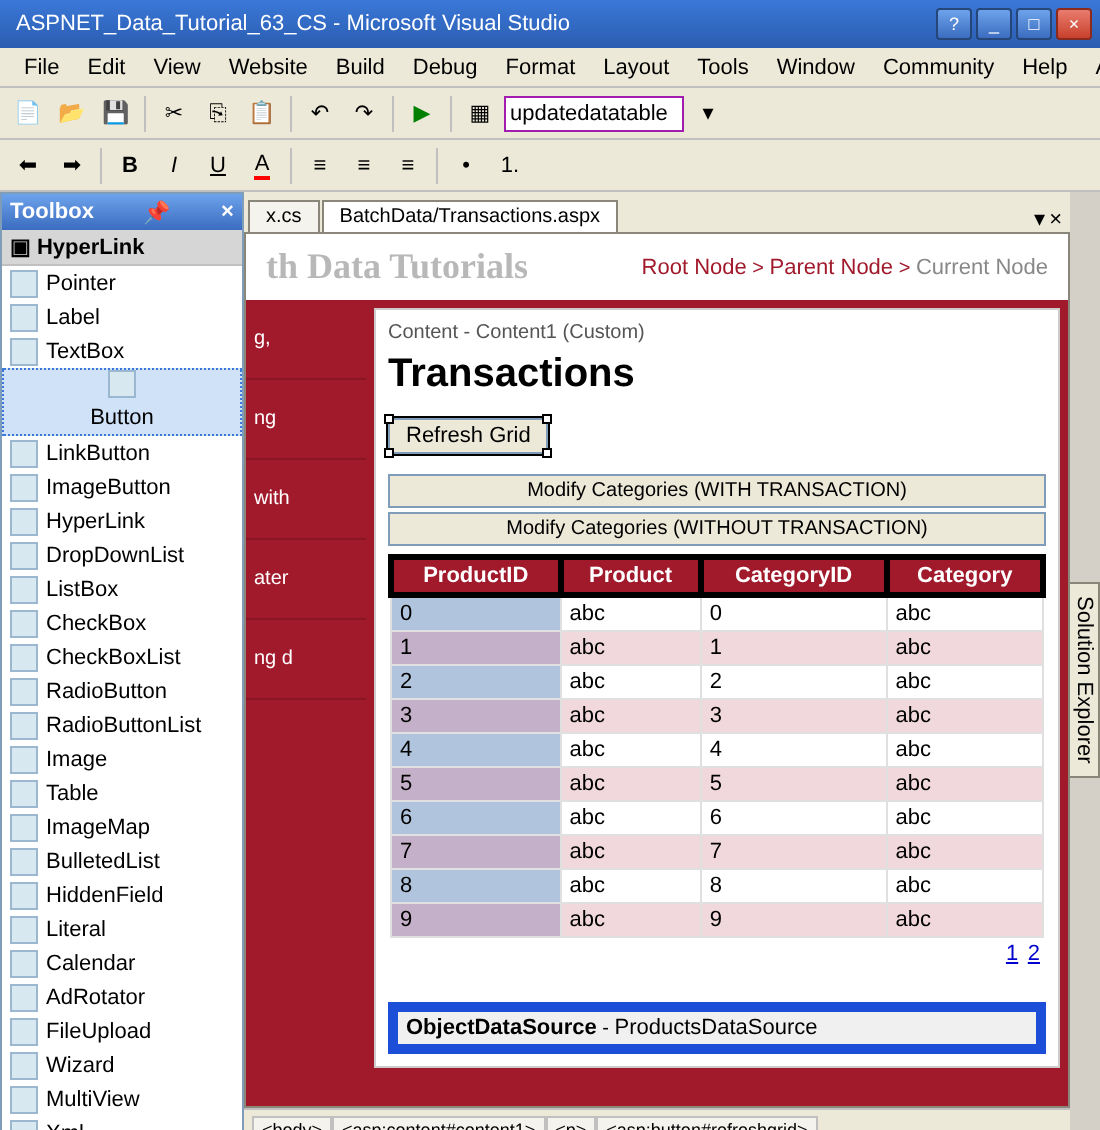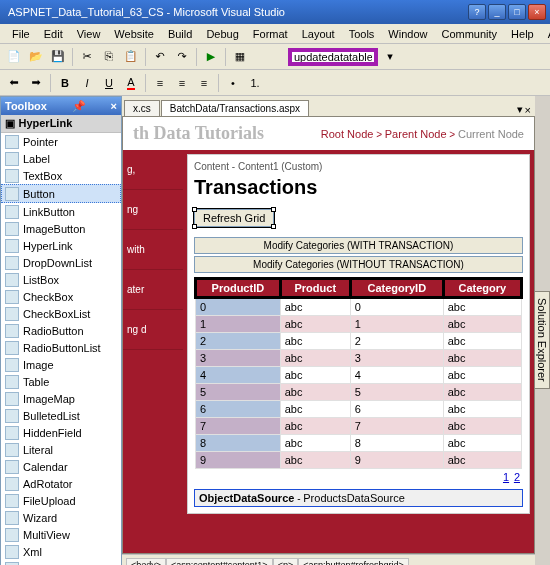--- a/index.html
+++ b/index.html
@@ -6,29 +6,29 @@
 body { background:#ece9d8; width:550px; height:565px; overflow:hidden; }
 .titlebar { background:linear-gradient(#3b78d8,#2a5db0); color:#fff; height:24px; display:flex; align-items:center; padding:0 4px; }
 .titlebar .title { flex:1; font-weight:normal; padding-left:4px; }
 .titlebar .winbtn { width:18px; height:16px; background:linear-gradient(#6da3eb,#3b6cc0); border:1px solid #26467a; margin-left:2px; display:flex; align-items:center; justify-content:center; color:#fff; font-size:9px; border-radius:2px;}
 .titlebar .winbtn.close { background:linear-gradient(#e97c6e,#c8412c); border-color:#8a2a1c;}
 .menubar { background:#ece9d8; height:20px; display:flex; align-items:center; padding:0 6px; gap:2px; border-bottom:1px solid #c0c0c0;}
 .menubar span { padding:2px 6px; }
 .toolbar { background:#ece9d8; height:26px; display:flex; align-items:center; padding:0 4px; border-bottom:1px solid #c0c0c0; gap:2px;}
 .toolbar .btn { width:20px; height:20px; display:flex; align-items:center; justify-content:center; border:1px solid transparent;}
 .toolbar .sep{width:1px;height:18px;background:#c0c0c0;margin:0 2px;}
-.toolbar input{height:18px;border:4px solid #a21caf;width:90px;padding:0 2px;margin-left:36px;}
+.toolbar input{height:18px;border:1px solid #a21caf;width:90px;padding:0 2px;}
 .main { display:flex; height:478px; position:relative;}
 .toolbox { width:122px; background:#f0f0f0; border:1px solid #7f9db9; display:flex; flex-direction:column;}
 .toolbox-hdr { background:linear-gradient(#6da3eb,#3b6cc0); color:#fff; height:18px; display:flex; align-items:center; padding:0 4px; font-weight:bold;}
 .toolbox-hdr .x{margin-left:auto;}
 .toolbox-cat { background:#d6d6d6; padding:2px 4px; font-weight:bold; border-bottom:1px solid #c0c0c0;}
 .toolbox-list { flex:1; overflow-y:auto; background:#fff;}
 .toolbox-item { display:flex; align-items:center; height:17px; padding:0 4px; gap:4px;}
-.toolbox-item.sel { background:#cfe2f8; border:1px dotted #3b78d8; padding:0 3px; height:19px;}
+.toolbox-item.sel { background:#cfe2f8; border:1px dotted #3b78d8; padding:0 3px; height:34px;flex-direction:column;}
 .tbicon{width:14px;height:14px;background:#d8e8f0;border:1px solid #9bb8d0;flex-shrink:0;}
 .center { flex:1; display:flex; flex-direction:column; background:#fff; position:relative;}
 .tabs { height:20px; display:flex; align-items:flex-end; background:#ece9d8; padding-left:2px;}
 .tab { padding:2px 8px; background:#f4f3ee; border:1px solid #8a867a; border-bottom:none; margin-right:1px; font-size:10px;}
 .tab.active{background:#fff;}
 .tab-close{margin-left:auto;padding:0 4px;display:flex;gap:2px;align-items:center;}
 .design { flex:1; background:#fff; overflow:auto; position:relative; border:1px solid #8a867a;}
 .page-bg{background:#a11a2c;min-height:100%;padding:0;}
 .page-top{background:#fff;padding:6px 10px;display:flex;align-items:center;}
 .page-top h2{color:#b8b8b8;font-size:18px;font-family:'Trebuchet MS';}
@@ -46,21 +46,21 @@
 .handle{position:absolute;width:5px;height:5px;background:#fff;border:1px solid #000;}
 .aspbtn.wide{display:block;width:100%;text-align:center;}
 table.grid{border-collapse:collapse;margin-top:4px;width:100%;font-size:10px;}
 table.grid th{background:#a11a2c;color:#fff;padding:2px 4px;border:3px solid #000000;}
 table.grid td{padding:2px 4px;border:1px solid #e0e0e0;}
 table.grid tr.alt td{background:#f0d8dc;}
 table.grid td.idx{background:#b0c4de;}
 table.grid tr.alt td.idx{background:#c4b0c8;}
 .pager{text-align:right;font-size:10px;padding:2px;}
 .pager a{color:#0000cc;text-decoration:underline;margin:0 1px;}
-.ods{border:1px solid #1d4ed8;background:#f0f0f0;padding:2px 4px;font-size:10px;margin-top:4px;}
+.ods{border:5px solid #1d4ed8;background:#f0f0f0;padding:2px 4px;font-size:10px;margin-top:16px;}
 .breadpath{height:20px;background:#ece9d8;border-top:1px solid #c0c0c0;display:flex;align-items:center;padding:0 4px;gap:0;}
 .breadpath span{border:1px solid #c0c0c0;padding:1px 4px;font-size:9px;background:#f4f3ee;}
 .rside{width:15px;background:#d4d0c8;display:flex;flex-direction:column;align-items:center;gap:20px;padding-top:10px;font-size:9px;writing-mode:vertical-rl;}
 .rtab{background:#ece9d8;border:1px solid #8a867a;padding:6px 1px;}
 </style>
 </head>
 <body>
 
 <div class="titlebar">
   <span class="title">ASPNET_Data_Tutorial_63_CS - Microsoft Visual Studio</span>

